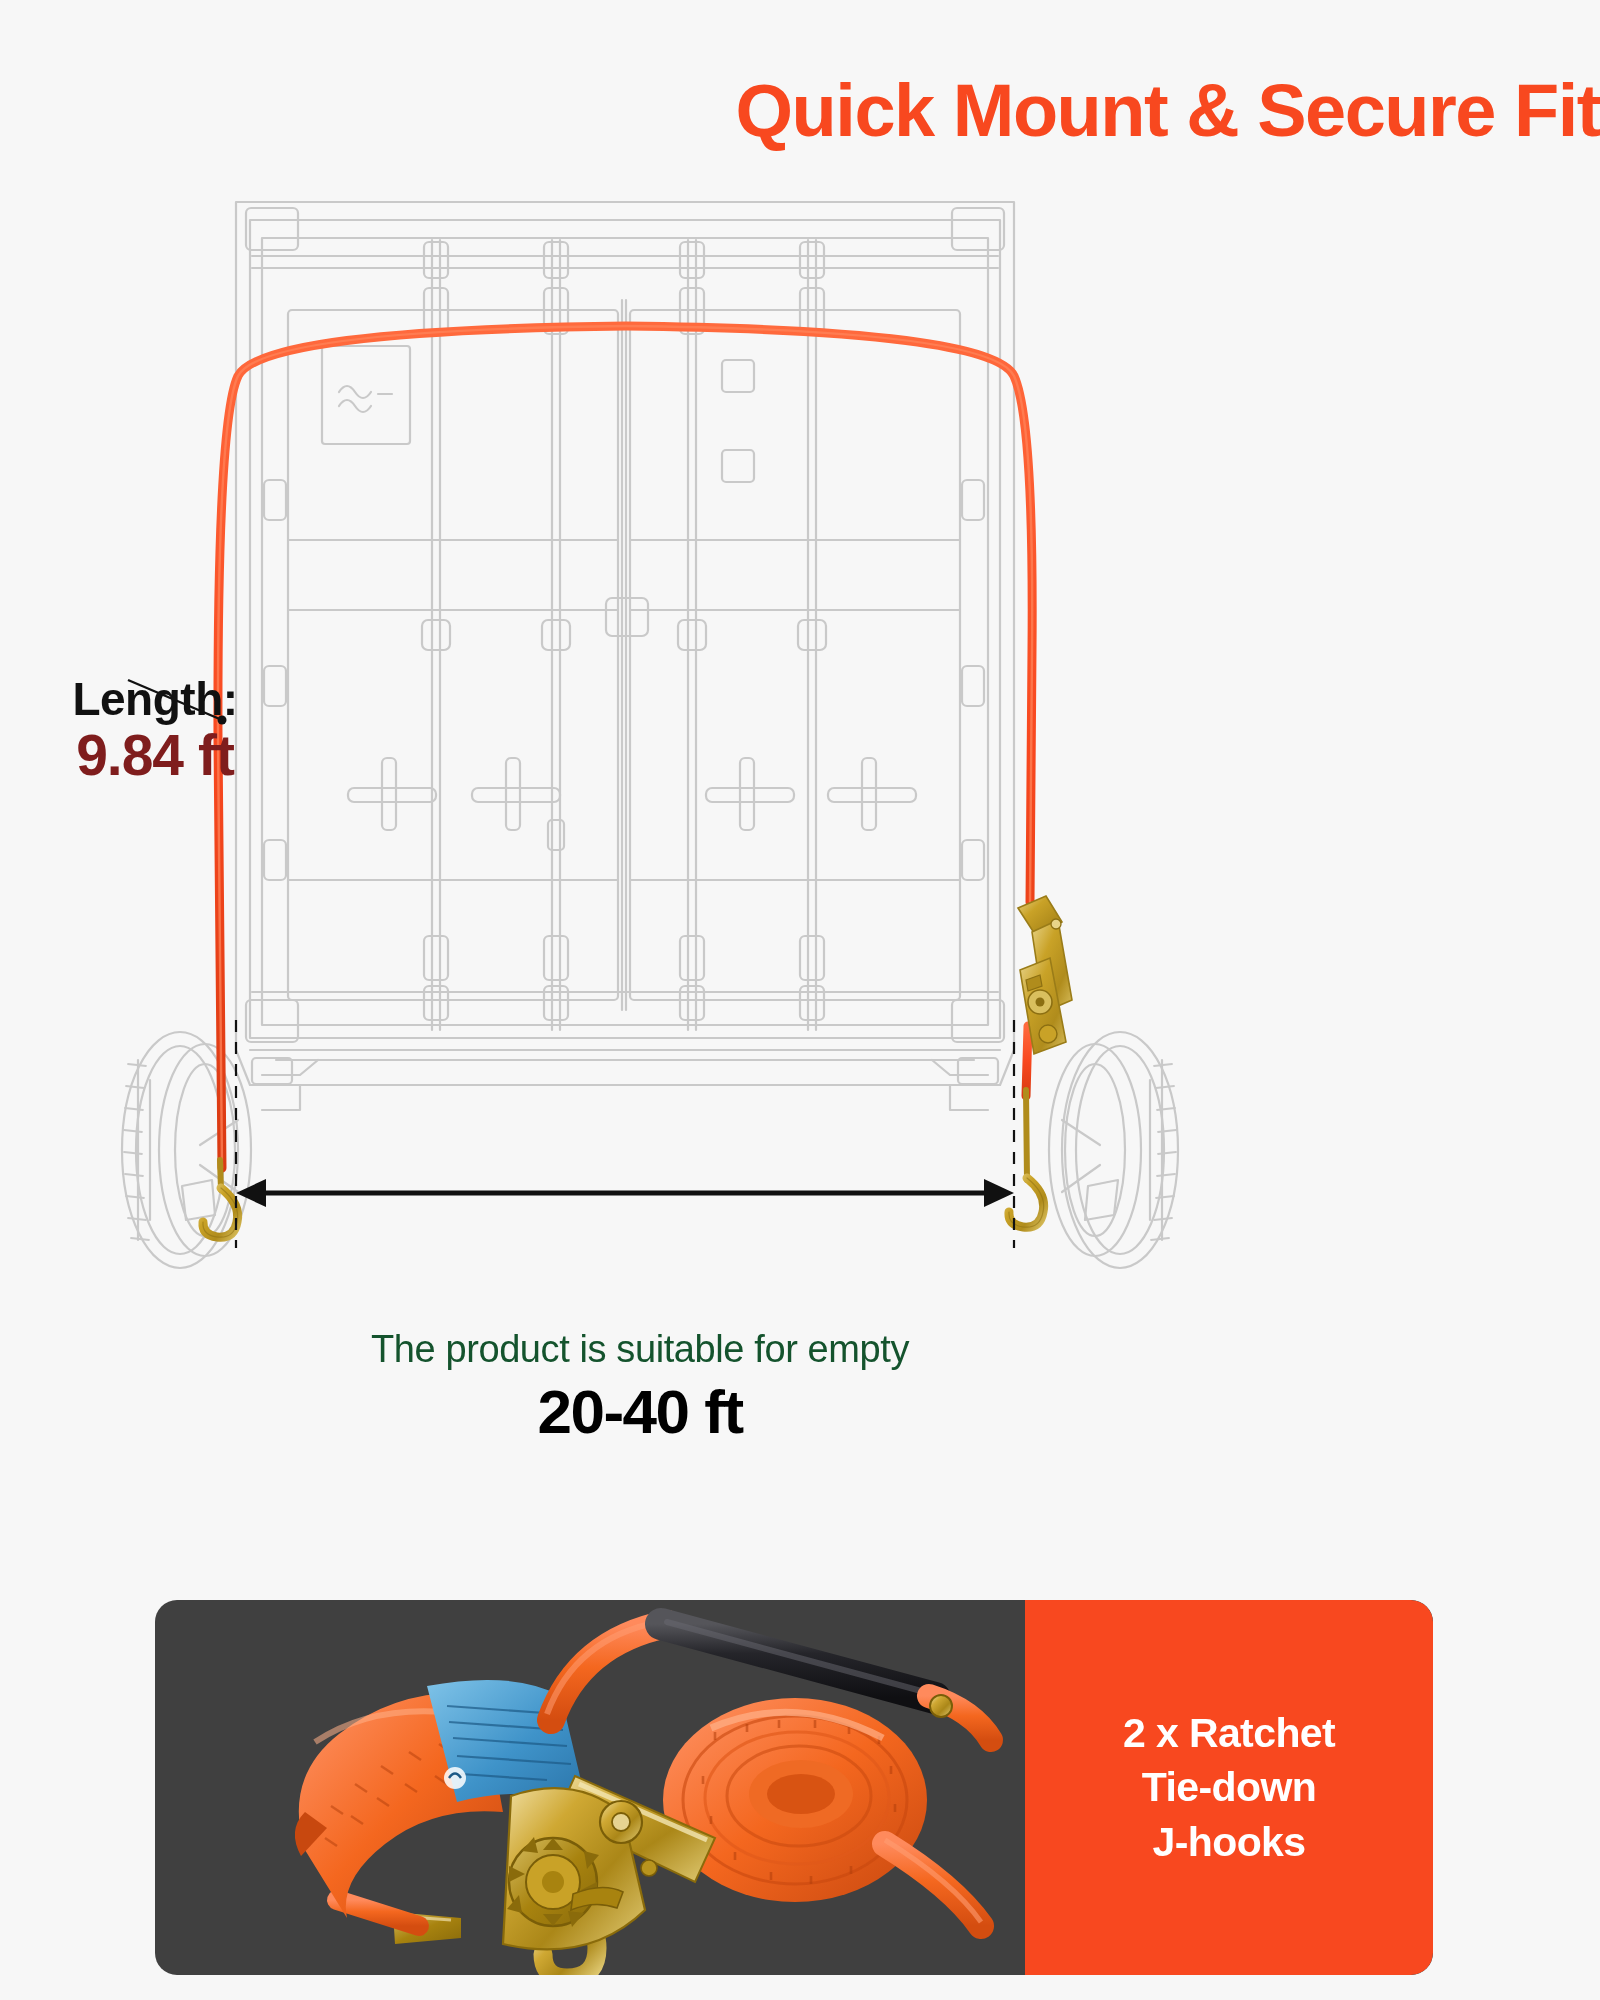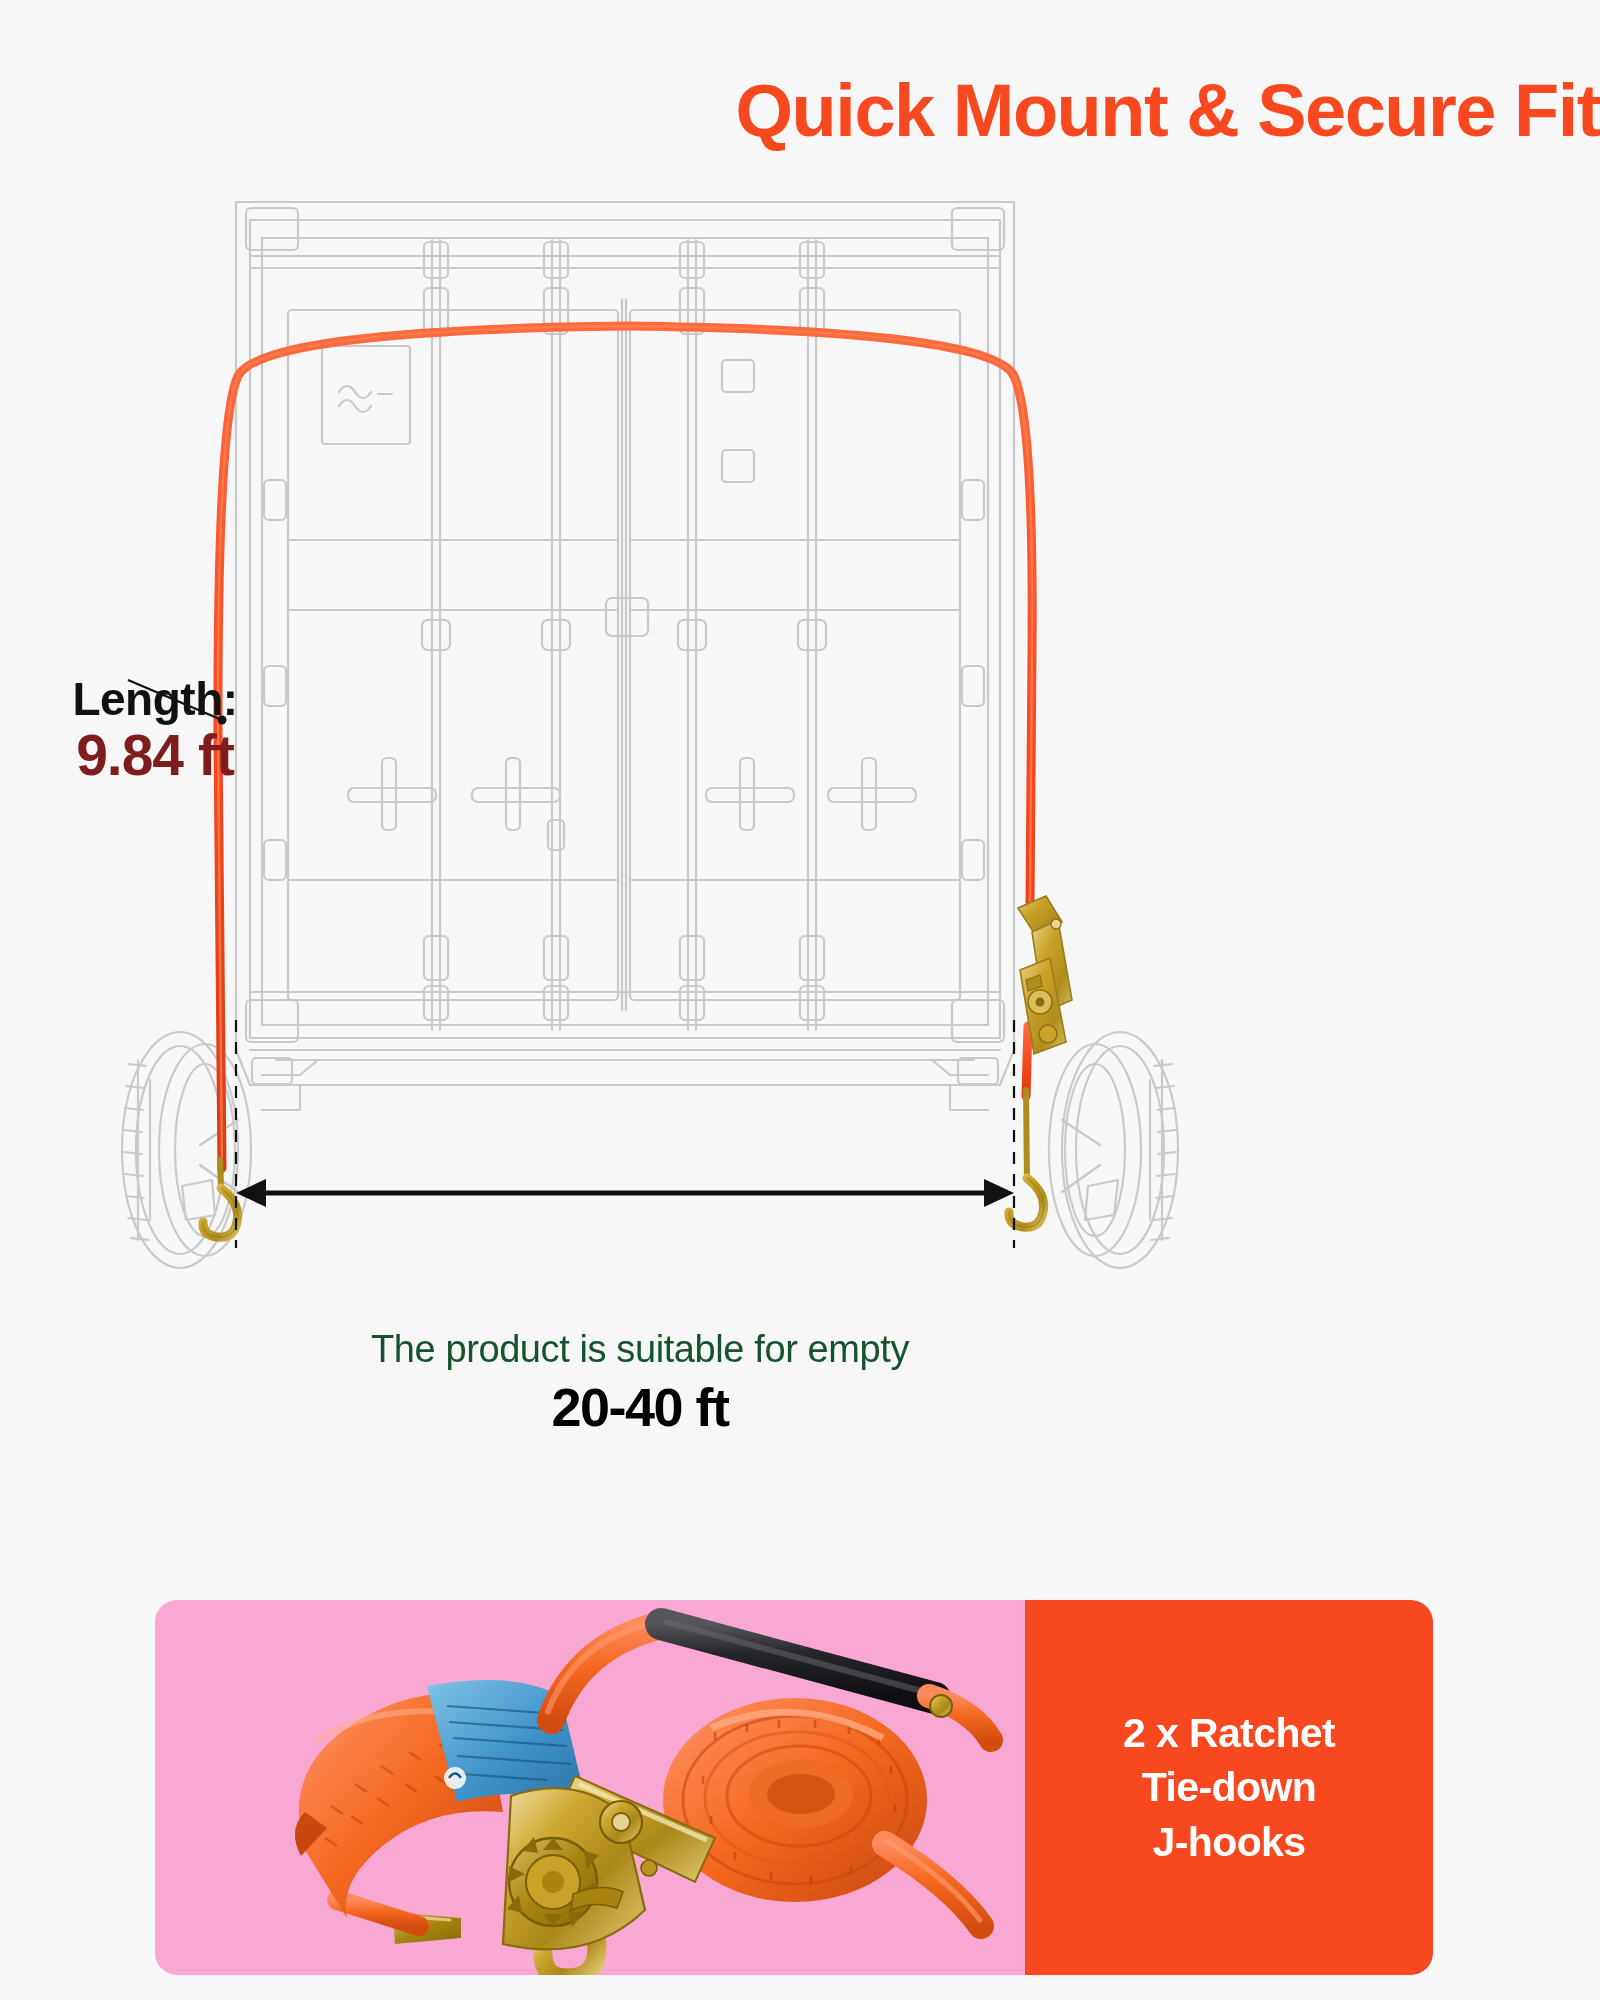--- a/index.html
+++ b/index.html
@@ -81,35 +81,35 @@
   }
   #caption .cap-line {
     display: block;
     font-size: 38px;
     font-weight: 400;
     color: #14532d;
     letter-spacing: -0.4px;
   }
   #caption .cap-value {
     display: block;
-    font-size: 54px;
+    font-size: 62px;
     font-weight: 700;
     color: #000000;
     letter-spacing: -1.5px;
     margin-top: 6px;
   }
 
   
   #bottom-card {
     position: absolute;
     left: 155px;
     top: 1600px;
     width: 1278px;
     height: 375px;
-    background: #f9a8d4;
+    background: #404040;
     border-radius: 22px;
     overflow: hidden;
   }
   #product-photo {
     position: absolute;
     left: 0;
     top: 0;
     width: 870px;
     height: 375px;
   }

